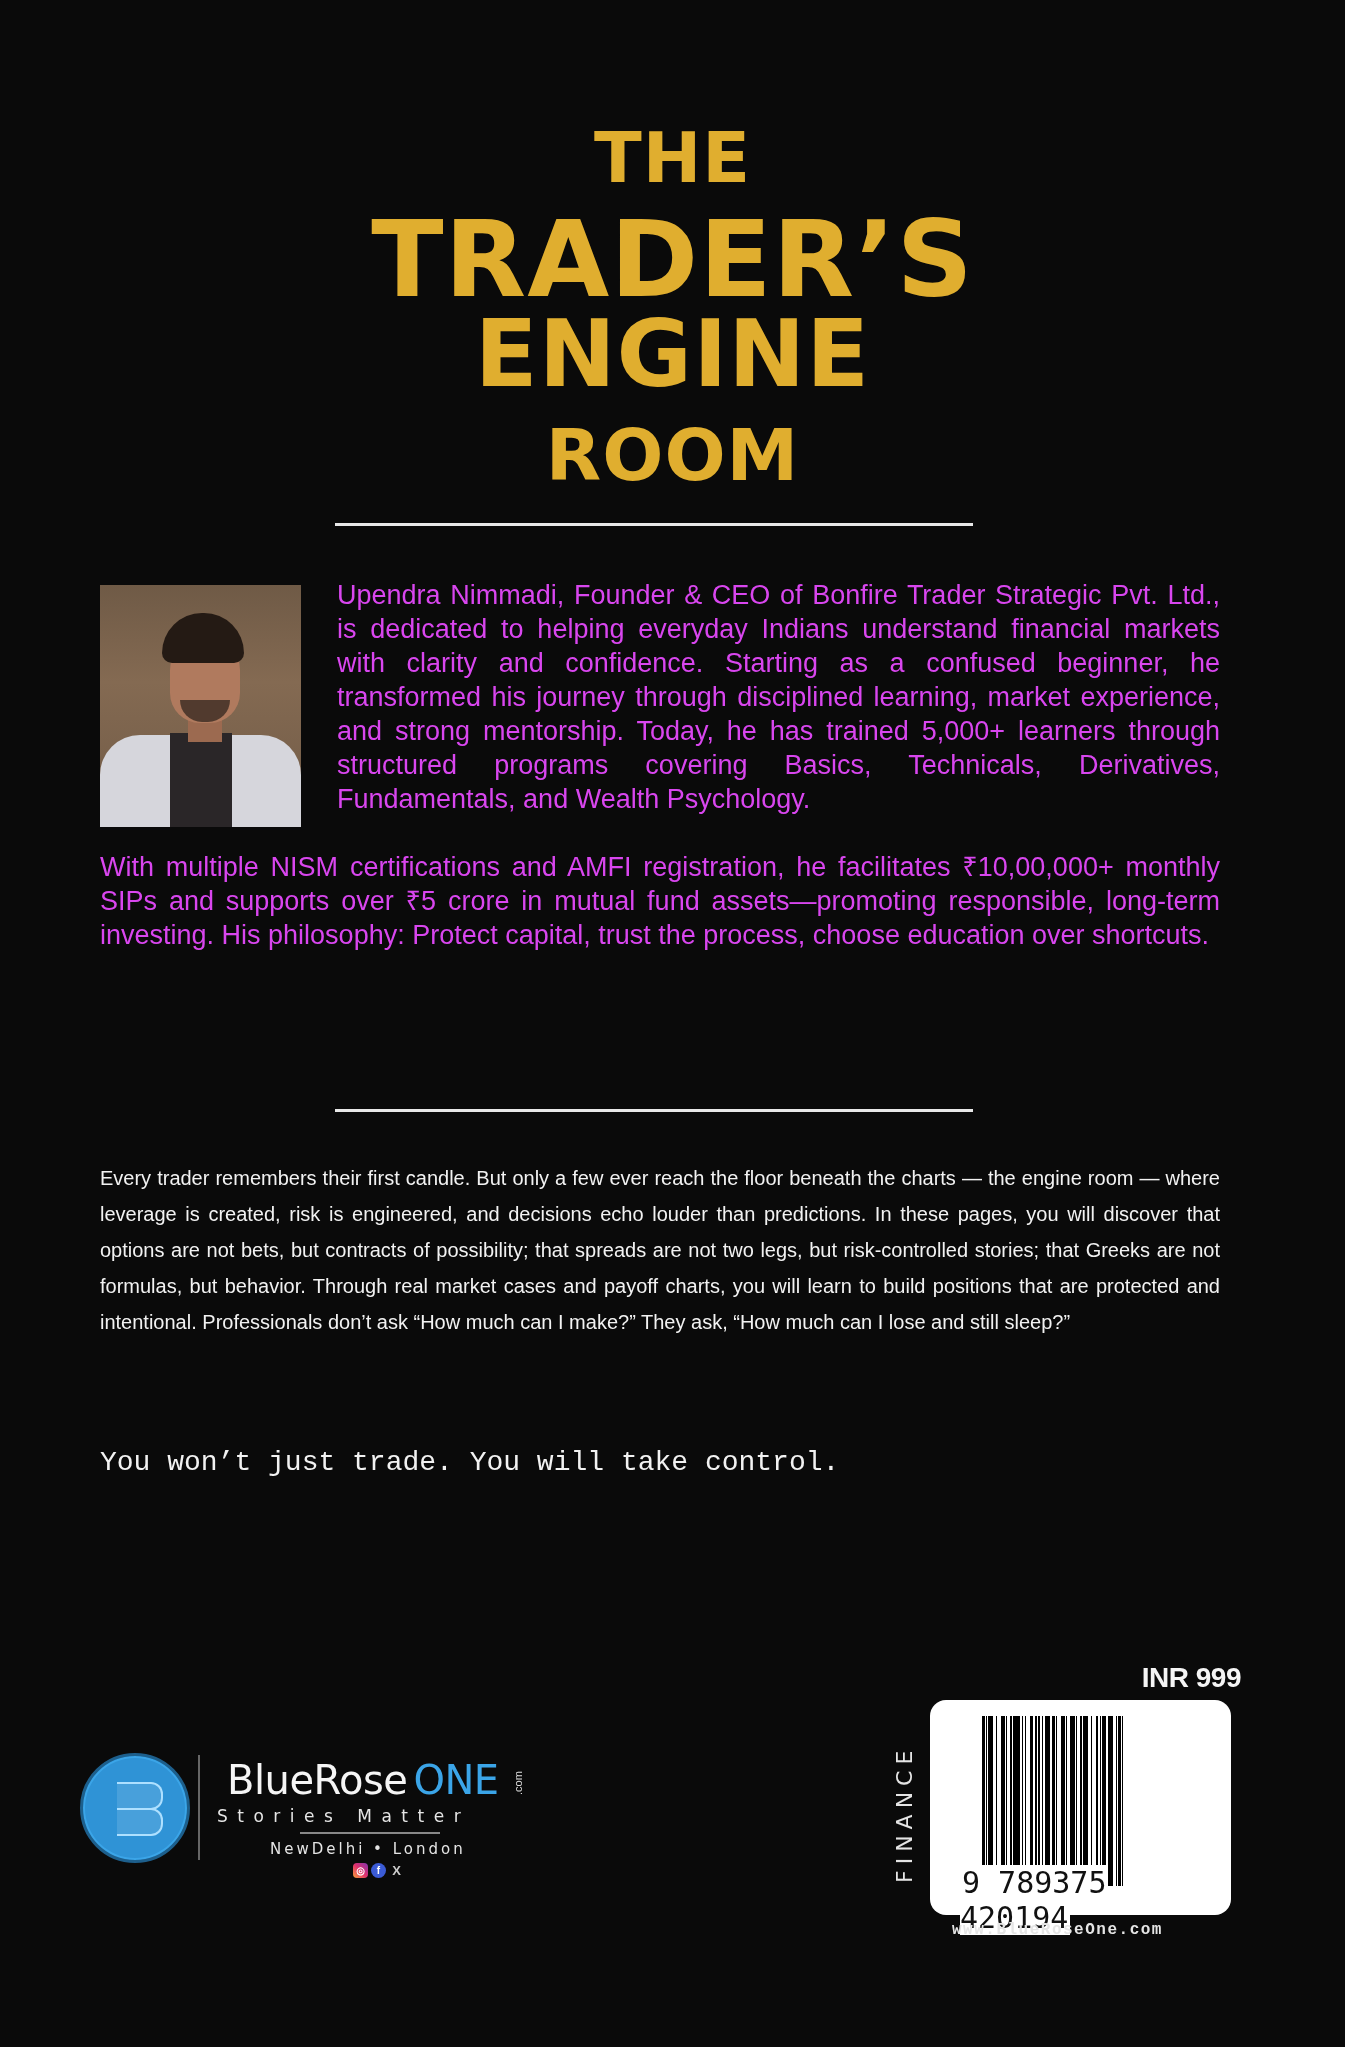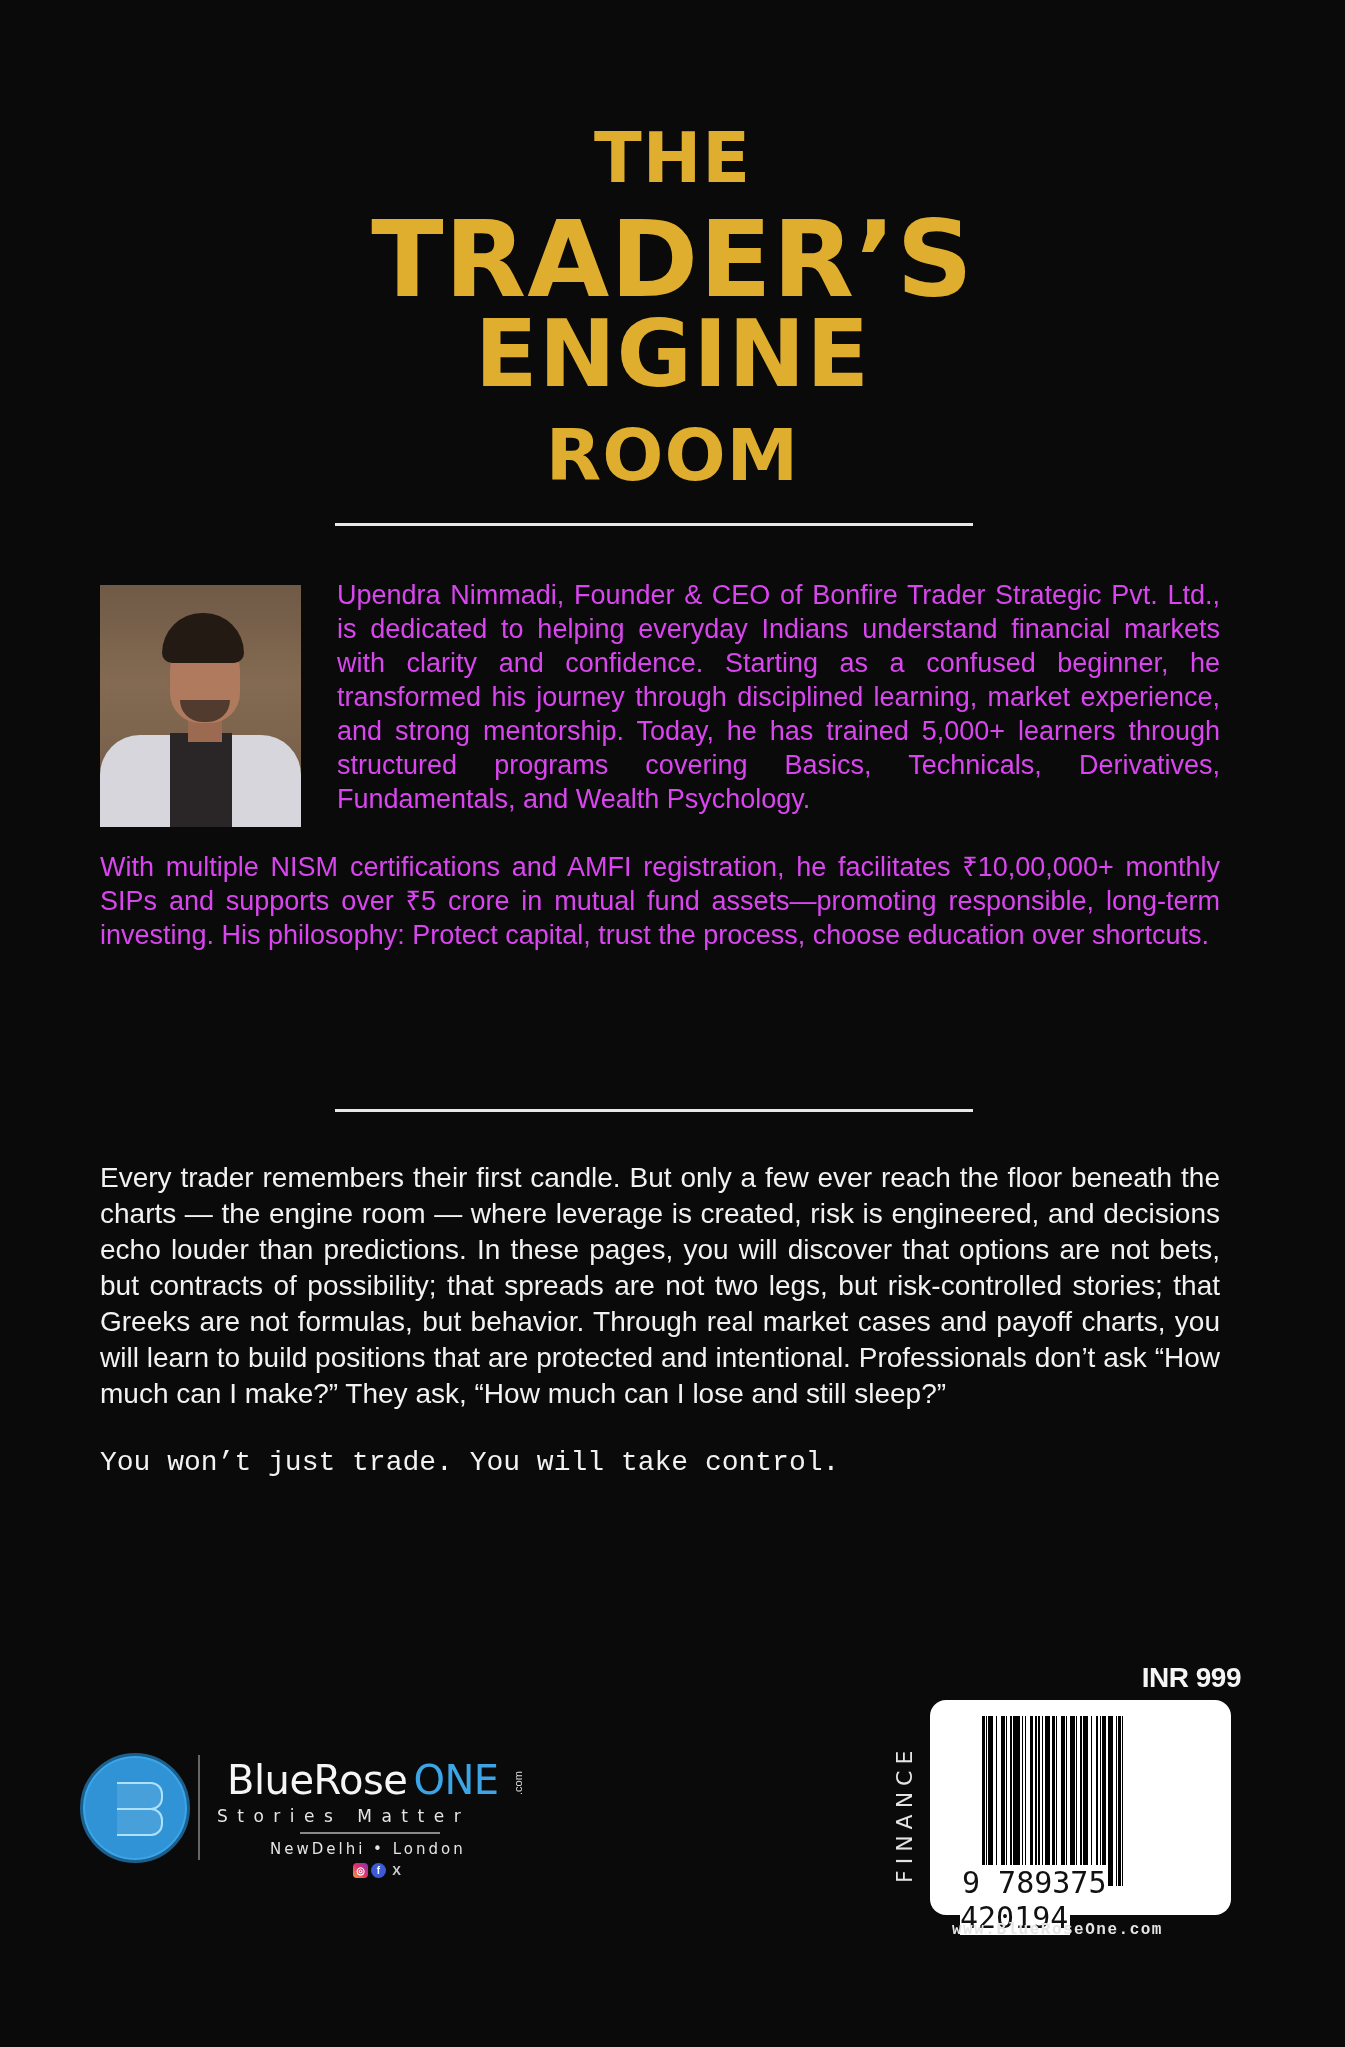--- a/index.html
+++ b/index.html
@@ -38,21 +38,21 @@
   .photo .jacket { position:absolute; left:0; top:150px; width:201px; height:92px; background:#d6d6dc; border-radius:40px 40px 0 0; }
   .photo .shirt { position:absolute; left:70px; top:148px; width:62px; height:94px; background:#2a2628; }
   .bio {
     position: absolute; font-size: 27px; line-height: 34px; color: #d946ef;
     text-align: justify;
   }
   .bio1 { left: 337px; top: 578px; width: 883px; }
   .bio2 { left: 100px; top: 850px; width: 1120px; }
   .blurb {
     position: absolute; left: 100px; top: 1160px; width: 1120px;
-    font-size: 28px; line-height: 36px; text-align: justify; color: #f2f2f2;
+    font-size: 20px; line-height: 36px; text-align: justify; color: #f2f2f2;
   }
   .closing {
     position: absolute; left: 100px; top: 1445px; width: 1120px;
     font-size: 28px; line-height: 36px; color: #f2f2f2; font-family: Liberation Mono, monospace;
   }
   
   .logo-circle {
     position: absolute; left: 80px; top: 1753px; width: 104px; height: 104px;
     border-radius: 50%; background: #2f93d6; border: 3px solid #1d5f8c;
     box-shadow: 0 0 0 2px #3ba5e8 inset;

